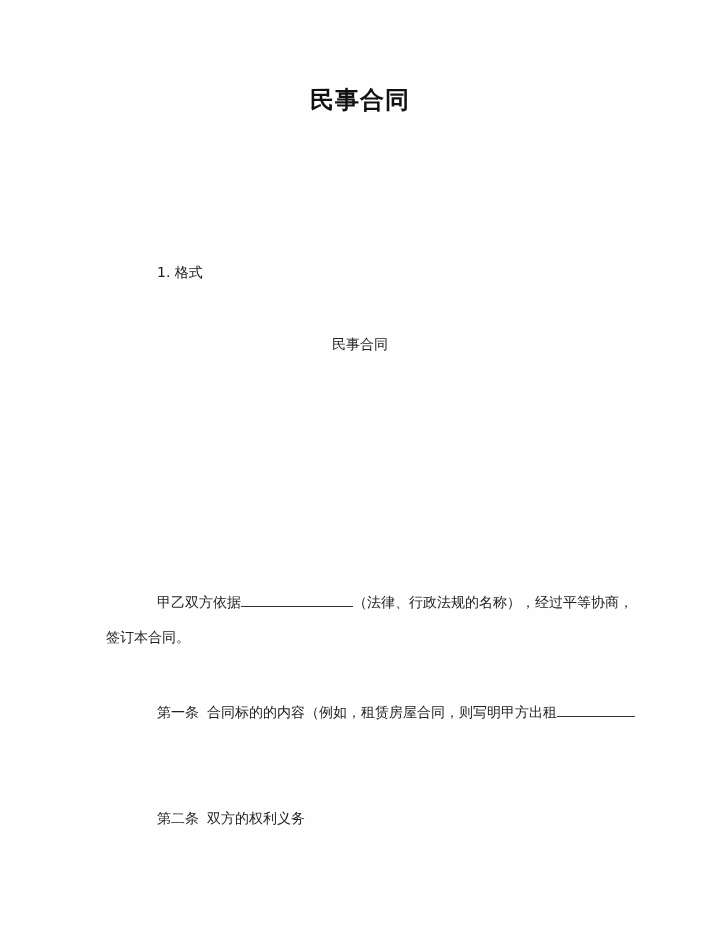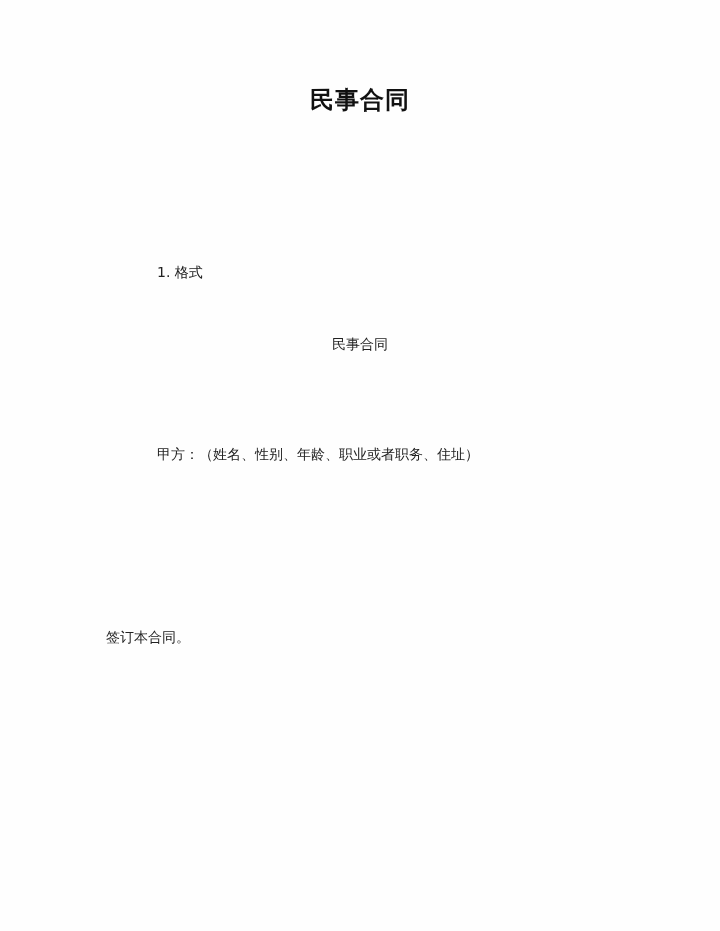--- a/index.html
+++ b/index.html
@@ -57,24 +57,30 @@
 <body>
 
 <div class="page">
 
   <div class="title">民事合同</div>
 
   <div class="line indent" style="top:262px;">1. 格式</div>
 
   <div class="line center" style="top:334px;">民事合同</div>
 
-  <div class="line indent" style="top:444px;">
-    <span>甲方：</span><span>（姓名、性别、年龄、职业或者职务、住址）</span>
+
+
+  <div class="line indent" style="top:592px;">
+    <span>甲乙双方依据</span><span class="blank blank-law"></span><span>（法律、行政法规的名称），经过平等协商，</span>
+  </div>
+
+  <div class="line flush" style="top:627px;">签订本合同。</div>
+
+  <div class="line indent" style="top:702px;">
+    <span>第一条</span><span class="gap"></span><span>合同标的的内容（例如，租赁房屋合同，则写明甲方出租</span><span class="blank blank-rent"></span>
   </div>
 
 
-
-  <div class="line flush" style="top:627px;">签订本合同。</div>
-
-
-
+  <div class="line indent" style="top:808px;">
+    <span>第二条</span><span class="gap"></span><span>双方的权利义务</span>
+  </div>
 
 </div>
 
 </body></html>

